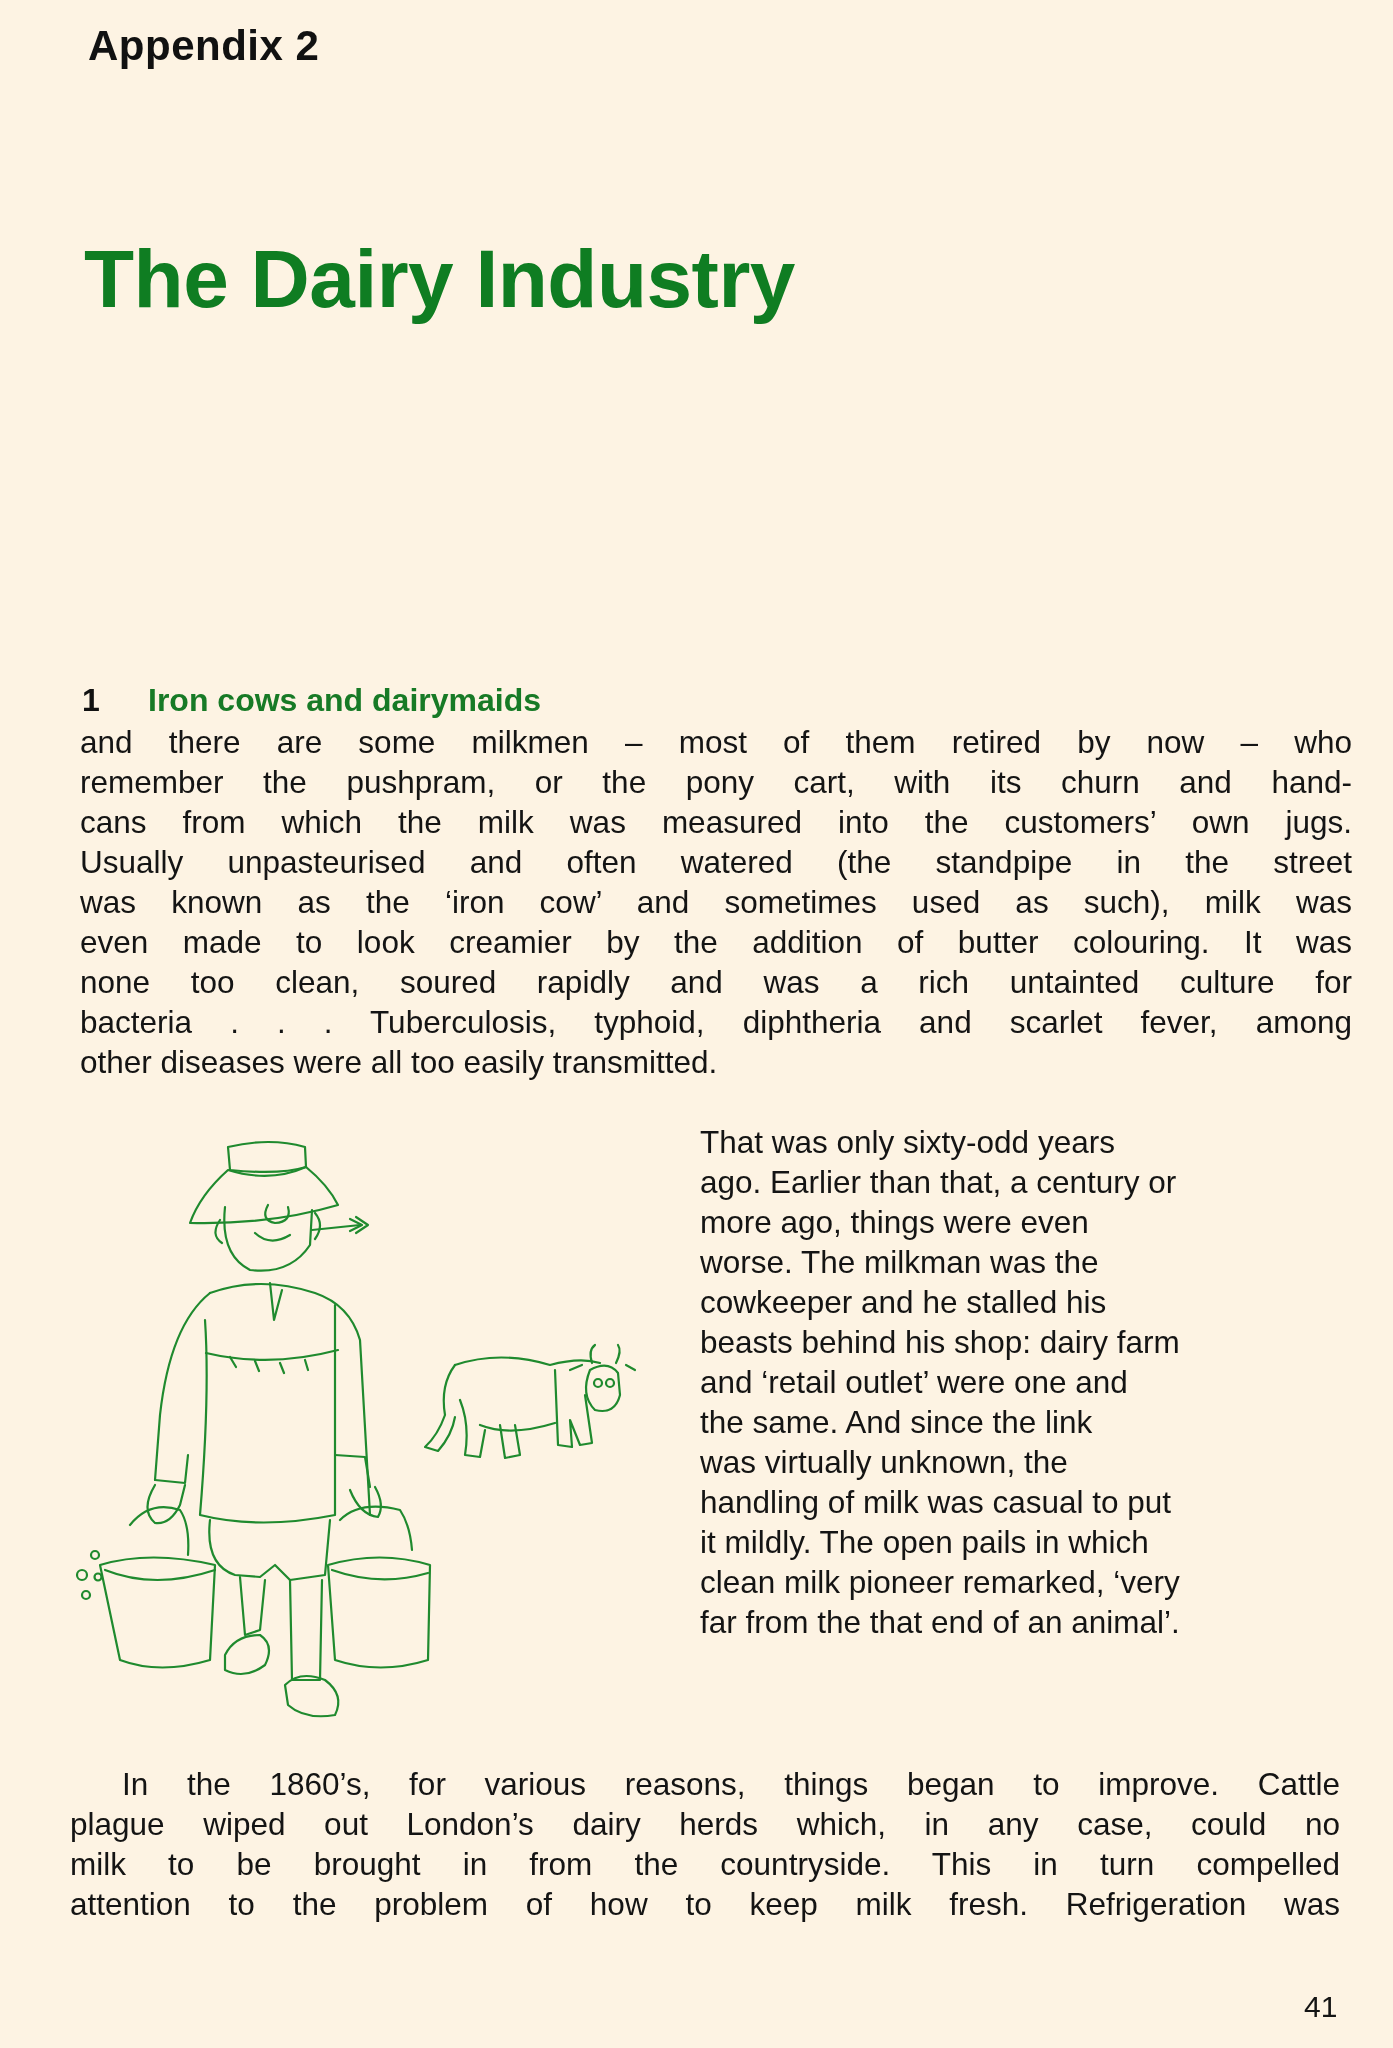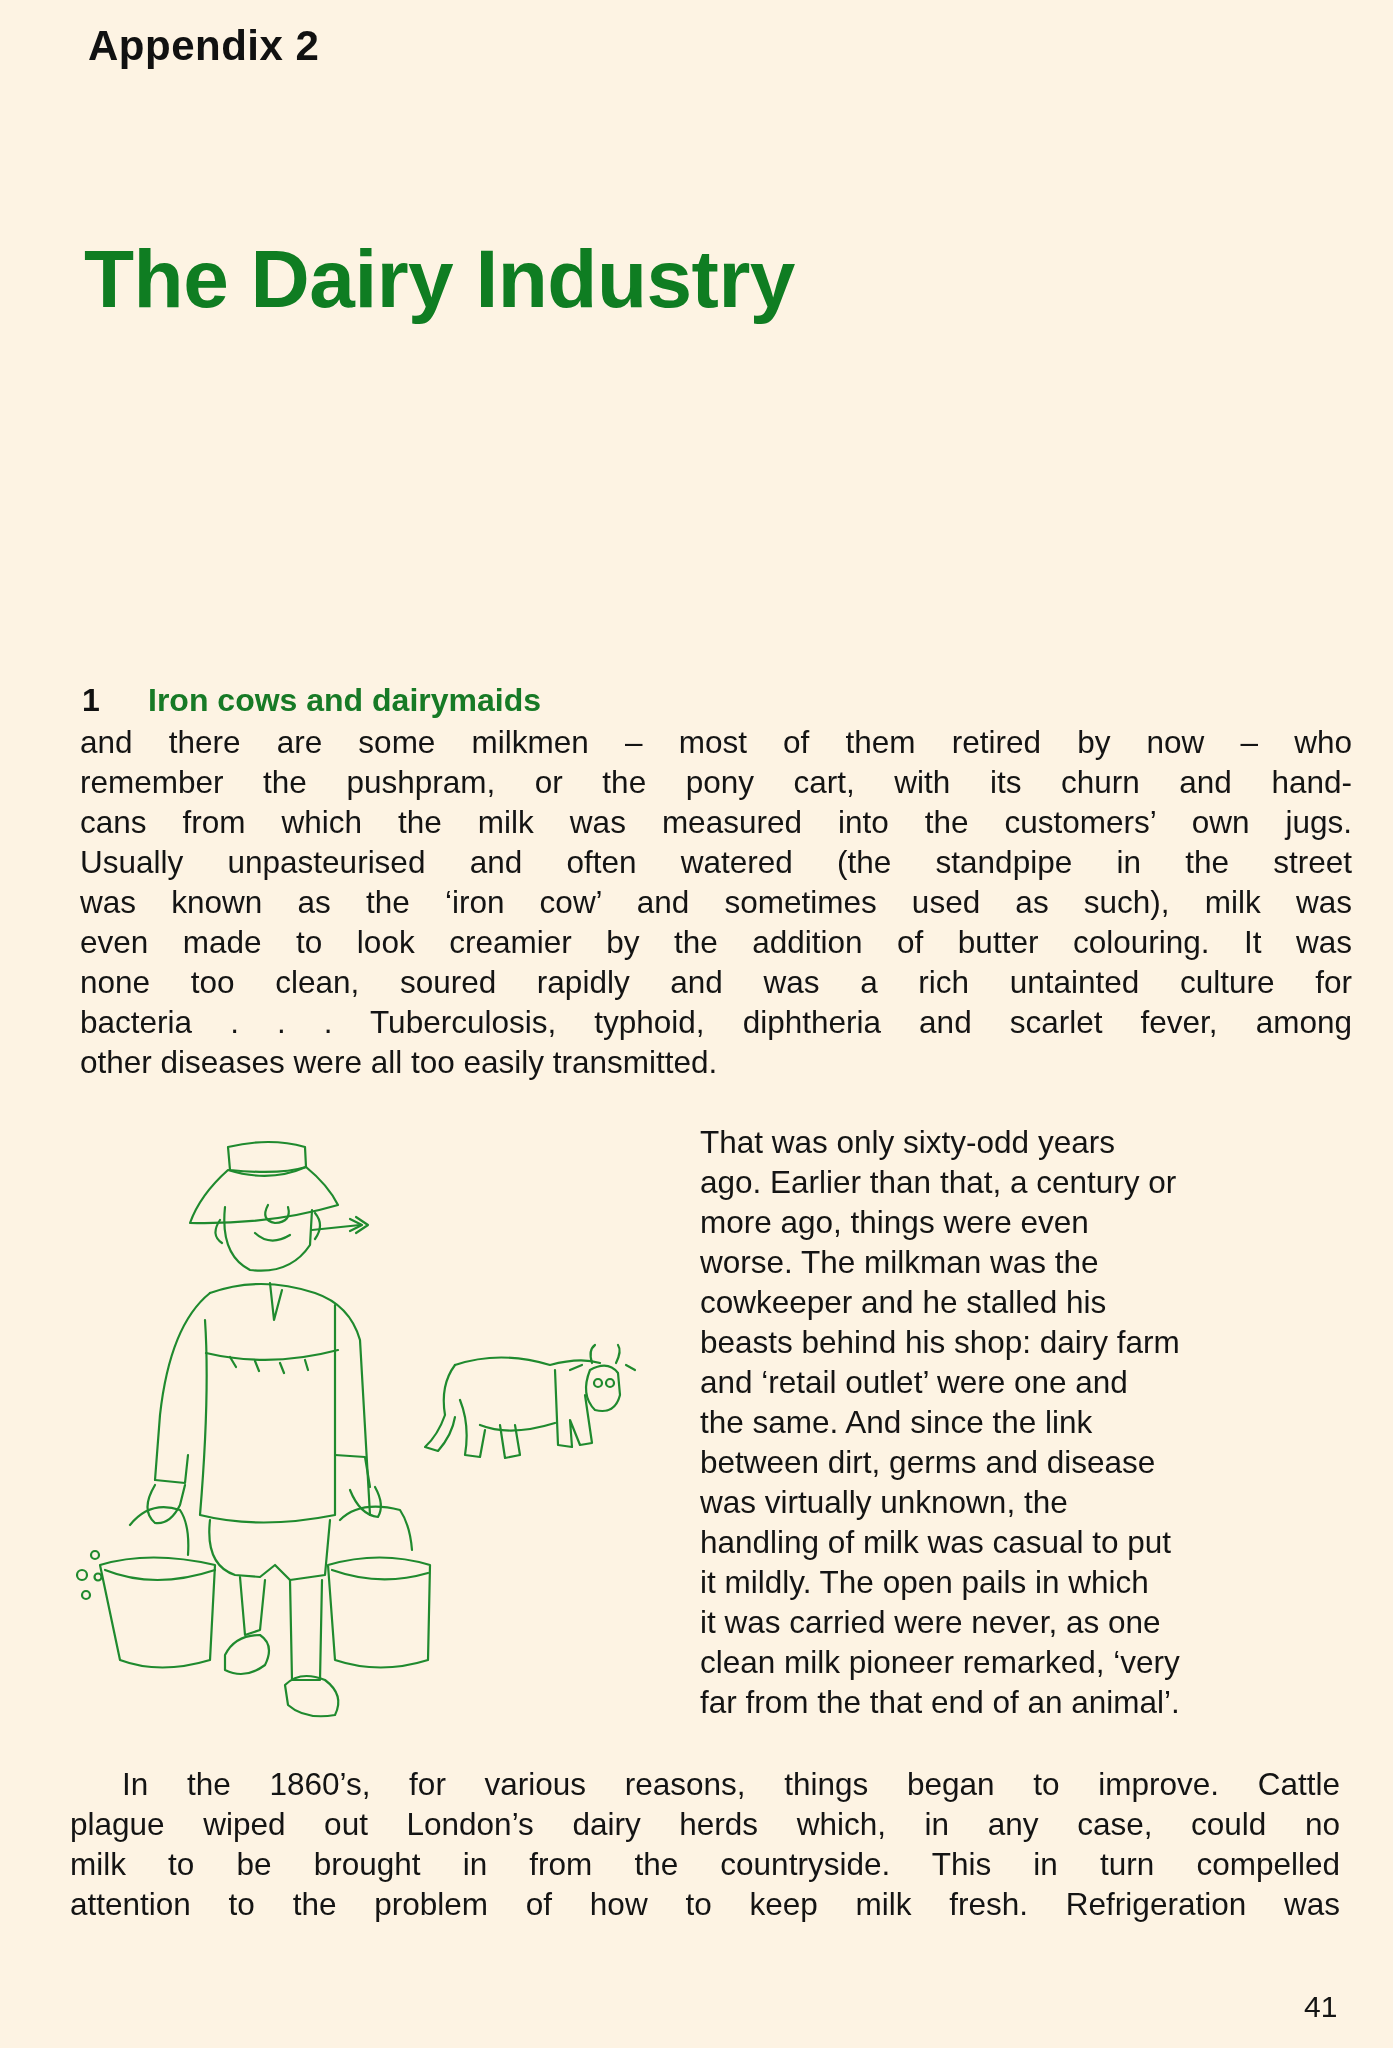--- a/index.html
+++ b/index.html
@@ -97,25 +97,23 @@
 
 <div class="body para2">
   <span class="ln">That was only sixty-odd years</span>
   <span class="ln">ago. Earlier than that, a century or</span>
   <span class="ln">more ago, things were even</span>
   <span class="ln">worse. The milkman was the</span>
   <span class="ln">cowkeeper and he stalled his</span>
   <span class="ln">beasts behind his shop: dairy farm</span>
   <span class="ln">and ‘retail outlet’ were one and</span>
   <span class="ln">the same. And since the link</span>
-  <span class="ln">between dirt, germs and disease</span>
   <span class="ln">was virtually unknown, the</span>
   <span class="ln">handling of milk was casual to put</span>
   <span class="ln">it mildly. The open pails in which</span>
-  <span class="ln">it was carried were never, as one</span>
   <span class="ln">clean milk pioneer remarked, ‘very</span>
   <span class="ln">far from the that end of an animal’.</span>
 </div>
 
 <div class="body para3">
   <span class="ln indent">In the 1860’s, for various reasons, things began to improve. Cattle</span>
   <span class="ln">plague wiped out London’s dairy herds which, in any case, could no</span>
   <span class="ln">milk to be brought in from the countryside. This in turn compelled</span>
   <span class="ln">attention to the problem of how to keep milk fresh. Refrigeration was</span>
 </div>

